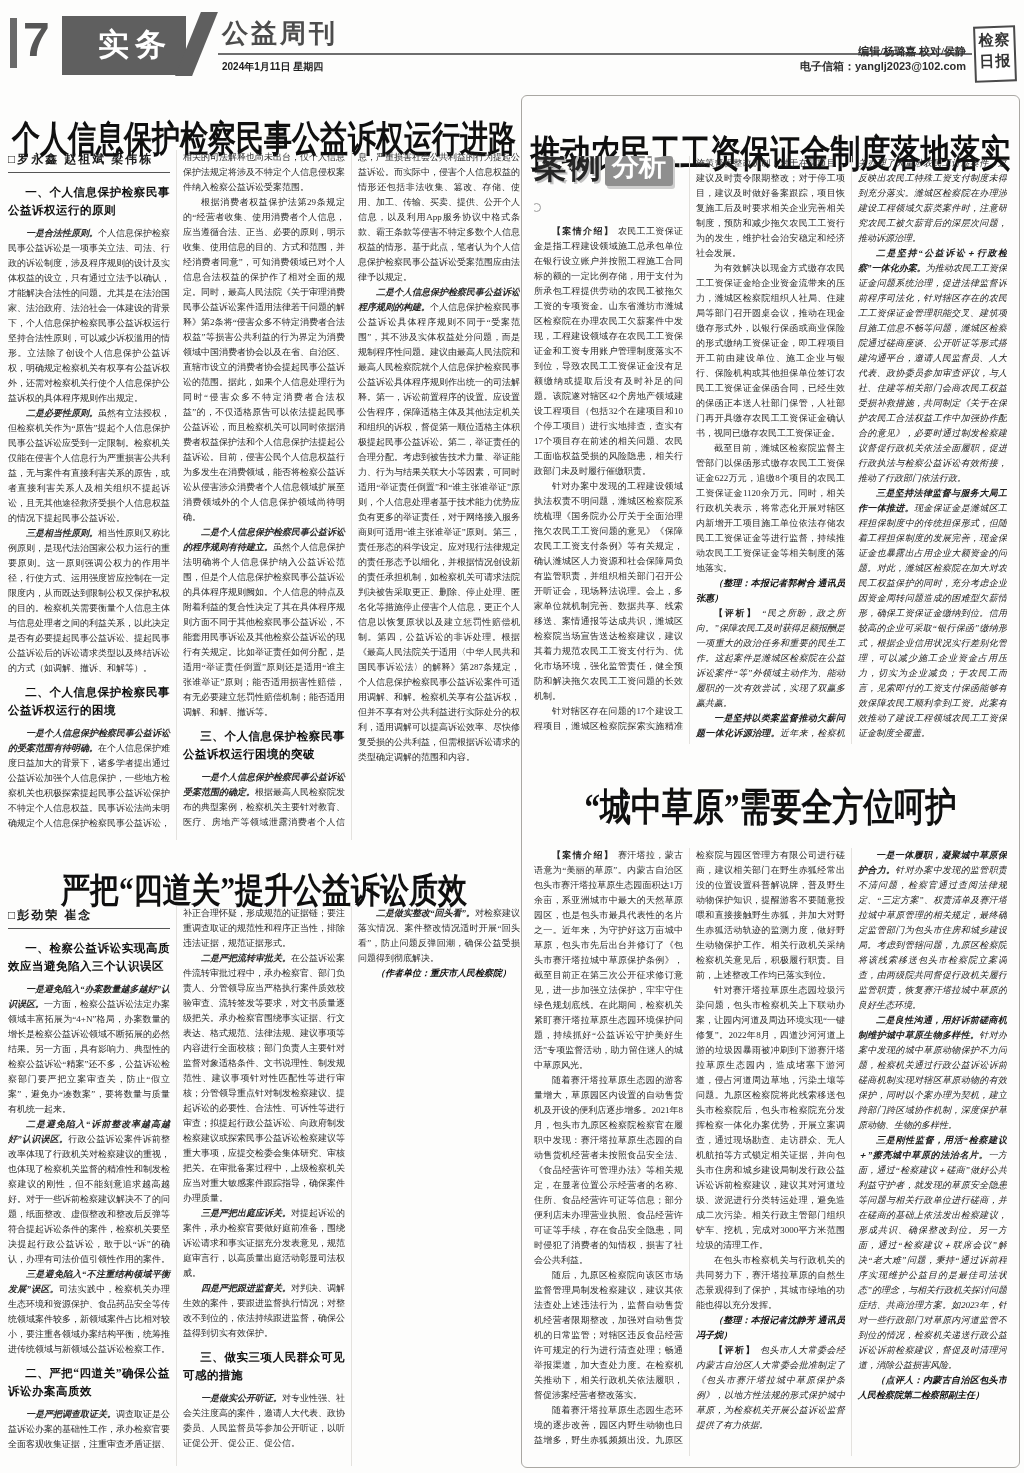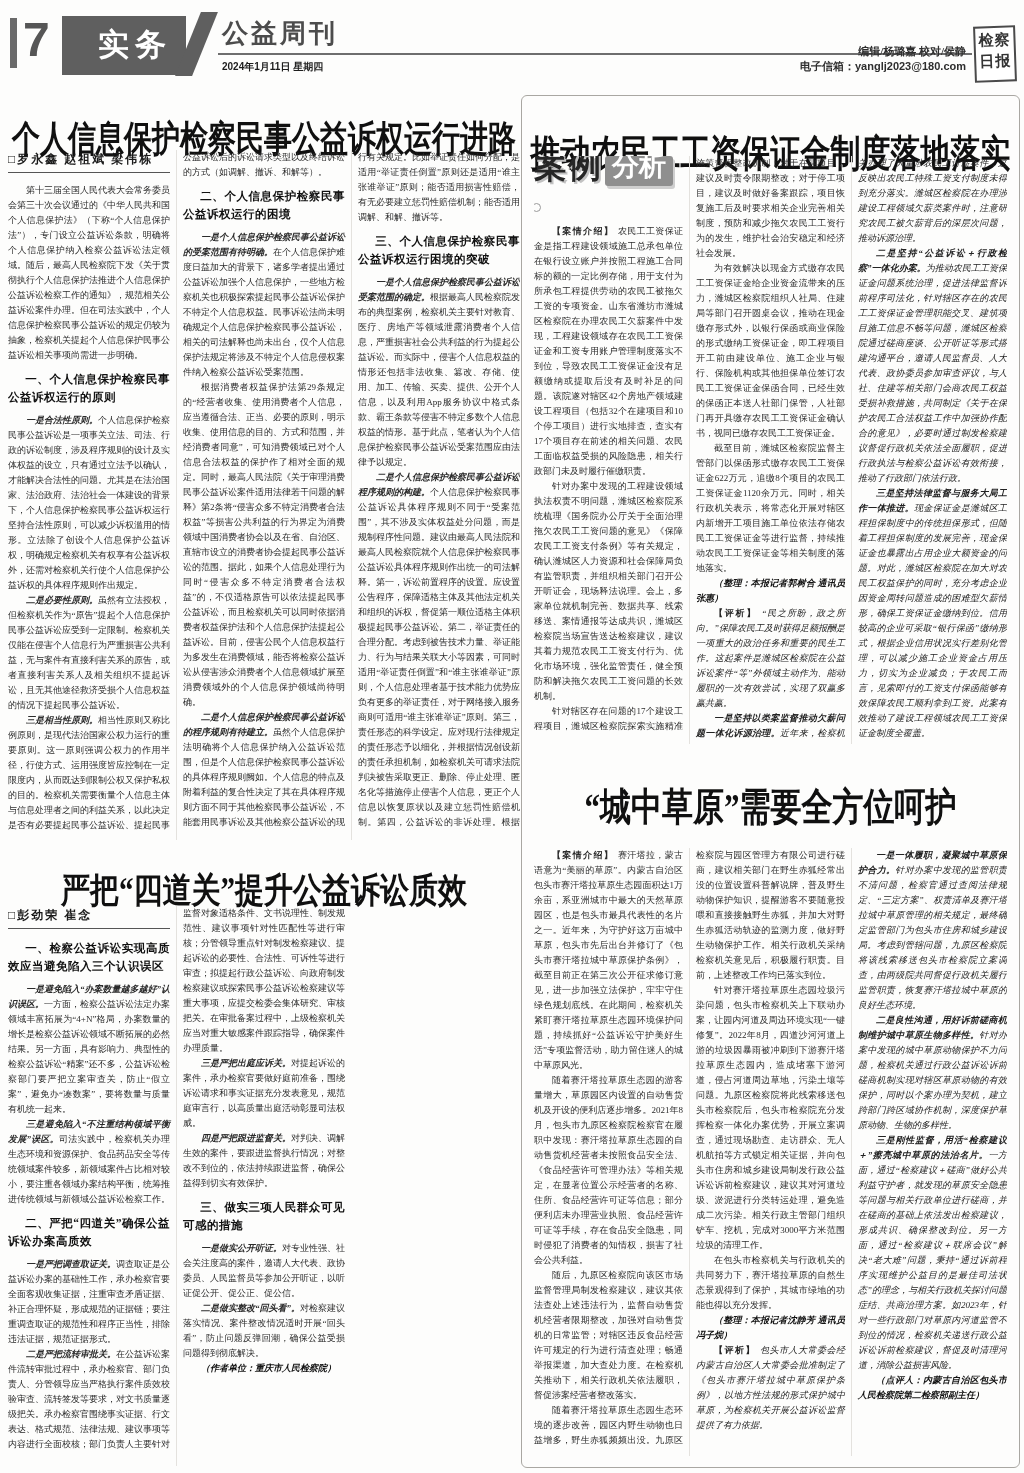--- a/index.html
+++ b/index.html
@@ -66,49 +66,49 @@
 
   <div class="header">
     <div class="hbar"></div>
     <div class="hnum">7</div>
     <div class="hbox">实务</div>
     <div class="hslash"></div>
     <div class="hpub">公益周刊</div>
     <div class="hline"></div>
     <div class="hdate">2024年1月11日 星期四</div>
     <div class="heditors">编辑/杨璐嘉  校对/侯静</div>
-    <div class="hemail">电子信箱：yanglj2023@180.com</div>
+    <div class="hemail">电子信箱：yanglj2023@102.com</div>
     <div class="hlogo">
       <div>检察</div>
       <div>日报</div>
     </div>
   </div>
 
   <h1 class="headline" id="a1-head">个人信息保护检察民事公益诉权运行进路</h1>
   <div class="body-cols" id="a1-body">
       <div class="byline">□罗永鑫  赵祖斌  梁伟栋</div>
-      <p>第十三届全国人民代表大会常务委员会第三十次会议通过的《中华人民共和国个人信息保护法》（下称“个人信息保护法”），专门设立公益诉讼条款，明确将个人信息保护纳入检察公益诉讼法定领域。随后，最高人民检察院下发《关于贯彻执行个人信息保护法推进个人信息保护公益诉讼检察工作的通知》，规范相关公益诉讼案件办理。但在司法实践中，个人信息保护检察民事公益诉讼的规定仍较为抽象，检察机关提起个人信息保护民事公益诉讼相关事项尚需进一步明确。</p>
       <div class="sec-h">一、个人信息保护检察民事公益诉权运行的原则</div>
       <p><span class="lead">一是合法性原则。</span>个人信息保护检察民事公益诉讼是一项事关立法、司法、行政的诉讼制度，涉及程序规则的设计及实体权益的设立，只有通过立法予以确认，才能解决合法性的问题。尤其是在法治国家、法治政府、法治社会一体建设的背景下，个人信息保护检察民事公益诉权运行坚持合法性原则，可以减少诉权滥用的情形。立法除了创设个人信息保护公益诉权，明确规定检察机关有权享有公益诉权外，还需对检察机关行使个人信息保护公益诉权的具体程序规则作出规定。</p>
       <p><span class="lead">二是必要性原则。</span>虽然有立法授权，但检察机关作为“原告”提起个人信息保护民事公益诉讼应受到一定限制。检察机关仅能在侵害个人信息行为严重损害公共利益，无与案件有直接利害关系的原告，或者直接利害关系人及相关组织不提起诉讼，且无其他途径救济受损个人信息权益的情况下提起民事公益诉讼。</p>
       <p><span class="lead">三是相当性原则。</span>相当性原则又称比例原则，是现代法治国家公权力运行的重要原则。这一原则强调公权力的作用半径，行使方式、运用强度皆应控制在一定限度内，从而既达到限制公权又保护私权的目的。检察机关需要衡量个人信息主体与信息处理者之间的利益关系，以此决定是否有必要提起民事公益诉讼、提起民事公益诉讼后的诉讼请求类型以及终结诉讼的方式（如调解、撤诉、和解等）。</p>
       <div class="sec-h">二、个人信息保护检察民事公益诉权运行的困境</div>
       <p><span class="lead">一是个人信息保护检察民事公益诉讼的受案范围有待明确。</span>在个人信息保护难度日益加大的背景下，诸多学者提出通过公益诉讼加强个人信息保护，一些地方检察机关也积极探索提起民事公益诉讼保护不特定个人信息权益。民事诉讼法尚未明确规定个人信息保护检察民事公益诉讼，相关的司法解释也尚未出台，仅个人信息保护法规定将涉及不特定个人信息侵权案件纳入检察公益诉讼受案范围。</p>
       <p>根据消费者权益保护法第29条规定的“经营者收集、使用消费者个人信息，应当遵循合法、正当、必要的原则，明示收集、使用信息的目的、方式和范围，并经消费者同意”，可知消费领域已对个人信息合法权益的保护作了相对全面的规定。同时，最高人民法院《关于审理消费民事公益诉讼案件适用法律若干问题的解释》第2条将“侵害众多不特定消费者合法权益”等损害公共利益的行为界定为消费领域中国消费者协会以及在省、自治区、直辖市设立的消费者协会提起民事公益诉讼的范围。据此，如果个人信息处理行为同时“侵害众多不特定消费者合法权益”的，不仅适格原告可以依法提起民事公益诉讼，而且检察机关可以同时依据消费者权益保护法和个人信息保护法提起公益诉讼。目前，侵害公民个人信息权益行为多发生在消费领域，能否将检察公益诉讼从侵害涉众消费者个人信息领域扩展至消费领域外的个人信息保护领域尚待明确。</p>
       <p><span class="lead">二是个人信息保护检察民事公益诉讼的程序规则有待建立。</span>虽然个人信息保护法明确将个人信息保护纳入公益诉讼范围，但是个人信息保护检察民事公益诉讼的具体程序规则阙如。个人信息的特点及附着利益的复合性决定了其在具体程序规则方面不同于其他检察民事公益诉讼，不能套用民事诉讼及其他检察公益诉讼的现行有关规定。比如举证责任如何分配，是适用“举证责任倒置”原则还是适用“谁主张谁举证”原则；能否适用损害性赔偿，有无必要建立惩罚性赔偿机制；能否适用调解、和解、撤诉等。</p>
       <div class="sec-h">三、个人信息保护检察民事公益诉权运行困境的突破</div>
       <p><span class="lead">一是个人信息保护检察民事公益诉讼受案范围的确定。</span>根据最高人民检察院发布的典型案例，检察机关主要针对教育、医疗、房地产等领域泄露消费者个人信息，严重损害社会公共利益的行为提起公益诉讼。而实际中，侵害个人信息权益的情形还包括非法收集、篡改、存储、使用、加工、传输、买卖、提供、公开个人信息，以及利用App服务协议中格式条款、霸王条款等侵害不特定多数个人信息权益的情形。基于此点，笔者认为个人信息保护检察民事公益诉讼受案范围应由法律予以规定。</p>
       <p><span class="lead">二是个人信息保护检察民事公益诉讼程序规则的构建。</span>个人信息保护检察民事公益诉讼具体程序规则不同于“受案范围”，其不涉及实体权益处分问题，而是规制程序性问题。建议由最高人民法院和最高人民检察院就个人信息保护检察民事公益诉讼具体程序规则作出统一的司法解释。第一，诉讼前置程序的设置。应设置公告程序，保障适格主体及其他法定机关和组织的诉权，督促第一顺位适格主体积极提起民事公益诉讼。第二，举证责任的合理分配。考虑到被告技术力量、举证能力、行为与结果关联大小等因素，可同时适用“举证责任倒置”和“谁主张谁举证”原则，个人信息处理者基于技术能力优势应负有更多的举证责任，对于网络接入服务商则可适用“谁主张谁举证”原则。第三，责任形态的科学设定。应对现行法律规定的责任形态予以细化，并根据情况创设新的责任承担机制，如检察机关可请求法院判决被告采取更正、删除、停止处理、匿名化等措施停止侵害个人信息，更正个人信息以恢复原状以及建立惩罚性赔偿机制。第四，公益诉讼的非诉处理。根据《最高人民法院关于适用〈中华人民共和国民事诉讼法〉的解释》第287条规定，个人信息保护检察民事公益诉讼案件可适用调解、和解。检察机关享有公益诉权，但并不享有对公共利益进行实际处分的权利，适用调解可以提高诉讼效率、尽快修复受损的公共利益，但需根据诉讼请求的类型确定调解的范围和内容。</p>
     </div>
 
   <h1 class="headline" id="a2-head">严把“四道关”提升公益诉讼质效</h1>
   <div class="body-cols" id="a2-body">
       <div class="byline">□彭劲荣  崔念</div>
       <div class="sec-h">一、检察公益诉讼实现高质效应当避免陷入三个认识误区</div>
       <p><span class="lead">一是避免陷入“办案数量越多越好”认识误区。</span>一方面，检察公益诉讼法定办案领域丰富拓展为“4+N”格局，办案数量的增长是检察公益诉讼领域不断拓展的必然结果。另一方面，具有影响力、典型性的检察公益诉讼“精案”还不多，公益诉讼检察部门要严把立案审查关，防止“假立案”，避免办“凑数案”，要将数量与质量有机统一起来。</p>
+      <p><span class="lead">二是避免陷入“诉前整改率越高越好”认识误区。</span>行政公益诉讼案件诉前整改率体现了行政机关对检察建议的重视，也体现了检察机关监督的精准性和制发检察建议的刚性，但不能刻意追求越高越好。对于一些诉前检察建议解决不了的问题，纸面整改、虚假整改和整改后反弹等符合提起诉讼条件的案件，检察机关要坚决提起行政公益诉讼，敢于以“诉”的确认，办理有司法价值引领性作用的案件。</p>
       <p><span class="lead">三是避免陷入“不注重结构领域平衡发展”误区。</span>司法实践中，检察机关办理生态环境和资源保护、食品药品安全等传统领域案件较多，新领域案件占比相对较小，要注重各领域办案结构平衡，统筹推进传统领域与新领域公益诉讼检察工作。</p>
       <div class="sec-h">二、严把“四道关”确保公益诉讼办案高质效</div>
       <p><span class="lead">一是严把调查取证关。</span>调查取证是公益诉讼办案的基础性工作，承办检察官要全面客观收集证据，注重审查矛盾证据、补正合理怀疑，形成规范的证据链；要注重调查取证的规范性和程序正当性，排除违法证据，规范证据形式。</p>
       <p><span class="lead">二是严把流转审批关。</span>在公益诉讼案件流转审批过程中，承办检察官、部门负责人、分管领导应当严格执行案件质效校验审查、流转签发等要求，对文书质量逐级把关。承办检察官围绕事实证据、行文表达、格式规范、法律法规、建议事项等内容进行全面校核；部门负责人主要针对监督对象适格条件、文书说理性、制发规范性、建议事项针对性匹配性等进行审核；分管领导重点针对制发检察建议、提起诉讼的必要性、合法性、可诉性等进行审查；拟提起行政公益诉讼、向政府制发检察建议或探索民事公益诉讼检察建议等重大事项，应提交检委会集体研究、审核把关。在审批备案过程中，上级检察机关应当对重大敏感案件跟踪指导，确保案件办理质量。</p>
       <p><span class="lead">三是严把出庭应诉关。</span>对提起诉讼的案件，承办检察官要做好庭前准备，围绕诉讼请求和事实证据充分发表意见，规范庭审言行，以高质量出庭活动彰显司法权威。</p>
       <p><span class="lead">四是严把跟进监督关。</span>对判决、调解生效的案件，要跟进监督执行情况；对整改不到位的，依法持续跟进监督，确保公益得到切实有效保护。</p>
       <div class="sec-h">三、做实三项人民群众可见可感的措施</div>
       <p><span class="lead">一是做实公开听证。</span>对专业性强、社会关注度高的案件，邀请人大代表、政协委员、人民监督员等参加公开听证，以听证促公开、促公正、促公信。</p>
       <p><span class="lead">二是做实整改“回头看”。</span>对检察建议落实情况、案件整改情况适时开展“回头看”，防止问题反弹回潮，确保公益受损问题得到彻底解决。</p>
       <p class="note">（作者单位：重庆市人民检察院）</p>

